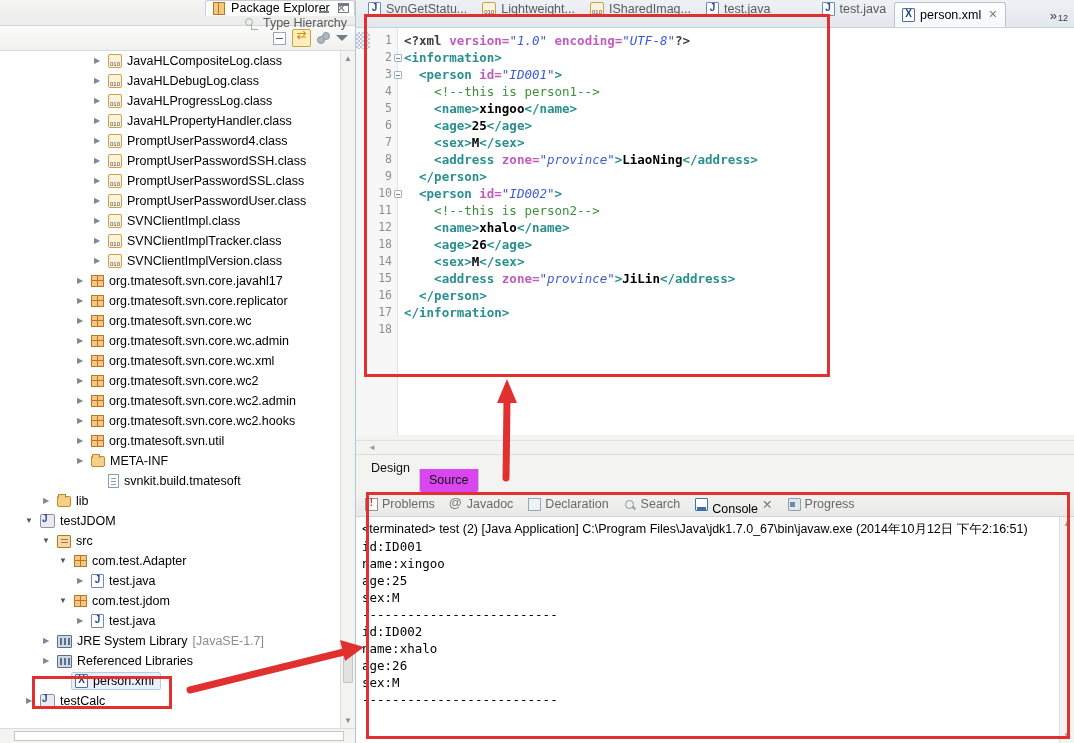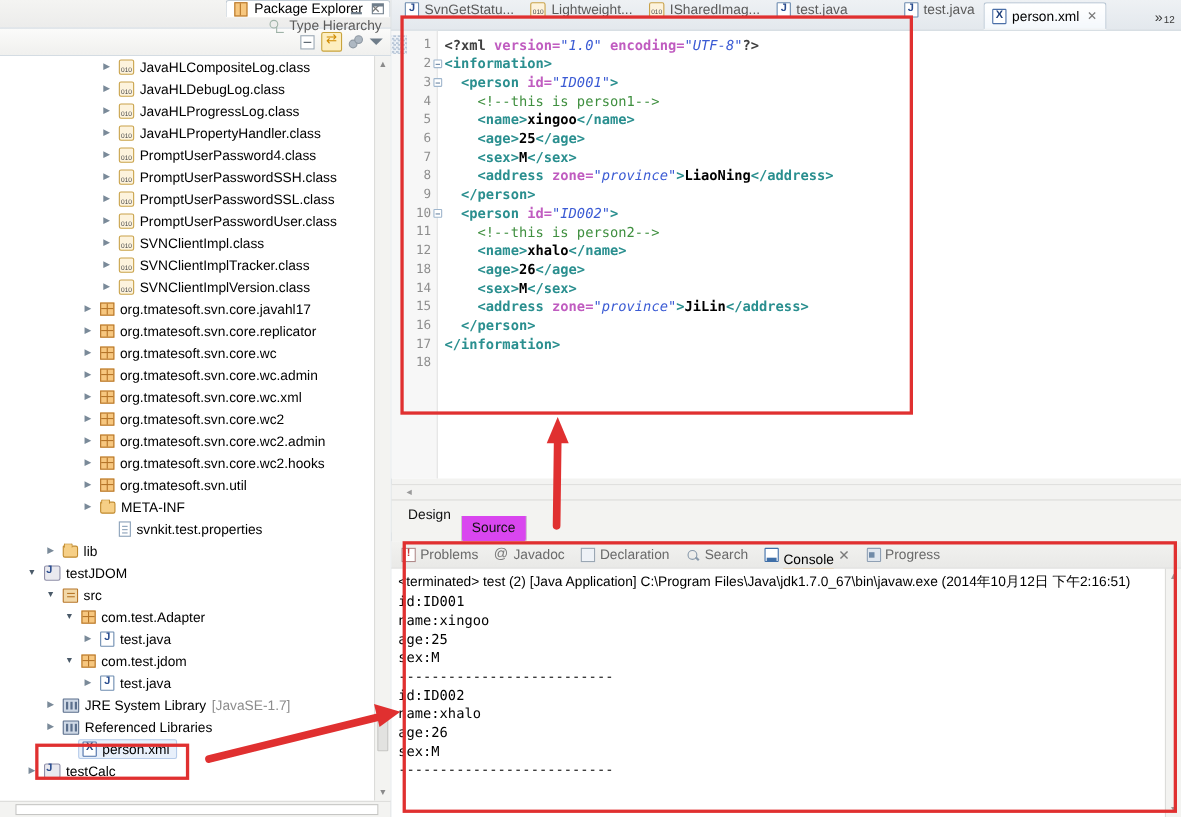--- a/index.html
+++ b/index.html
@@ -532,21 +532,21 @@
             <span class="arw">▶</span>
             <span style="display: flex; align-items: center; gap: 5px;">
               <span class="ic ic-folder"></span>
               <span class="lbl">META-INF</span>
             </span>
           </div>
           <div class="trow" style="padding-left: 91px;">
             <span class="arw"></span>
             <span style="display: flex; align-items: center; gap: 5px;">
               <span class="ic ic-props"></span>
-              <span class="lbl">svnkit.test.properties</span>
+              <span class="lbl">svnkit.build.tmatesoft</span>
             </span>
           </div>
           <div class="trow" style="padding-left: 40px;">
             <span class="arw">▶</span>
             <span style="display: flex; align-items: center; gap: 5px;">
               <span class="ic ic-folder"></span>
               <span class="lbl">lib</span>
             </span>
           </div>
           <div class="trow" style="padding-left: 23px;">

